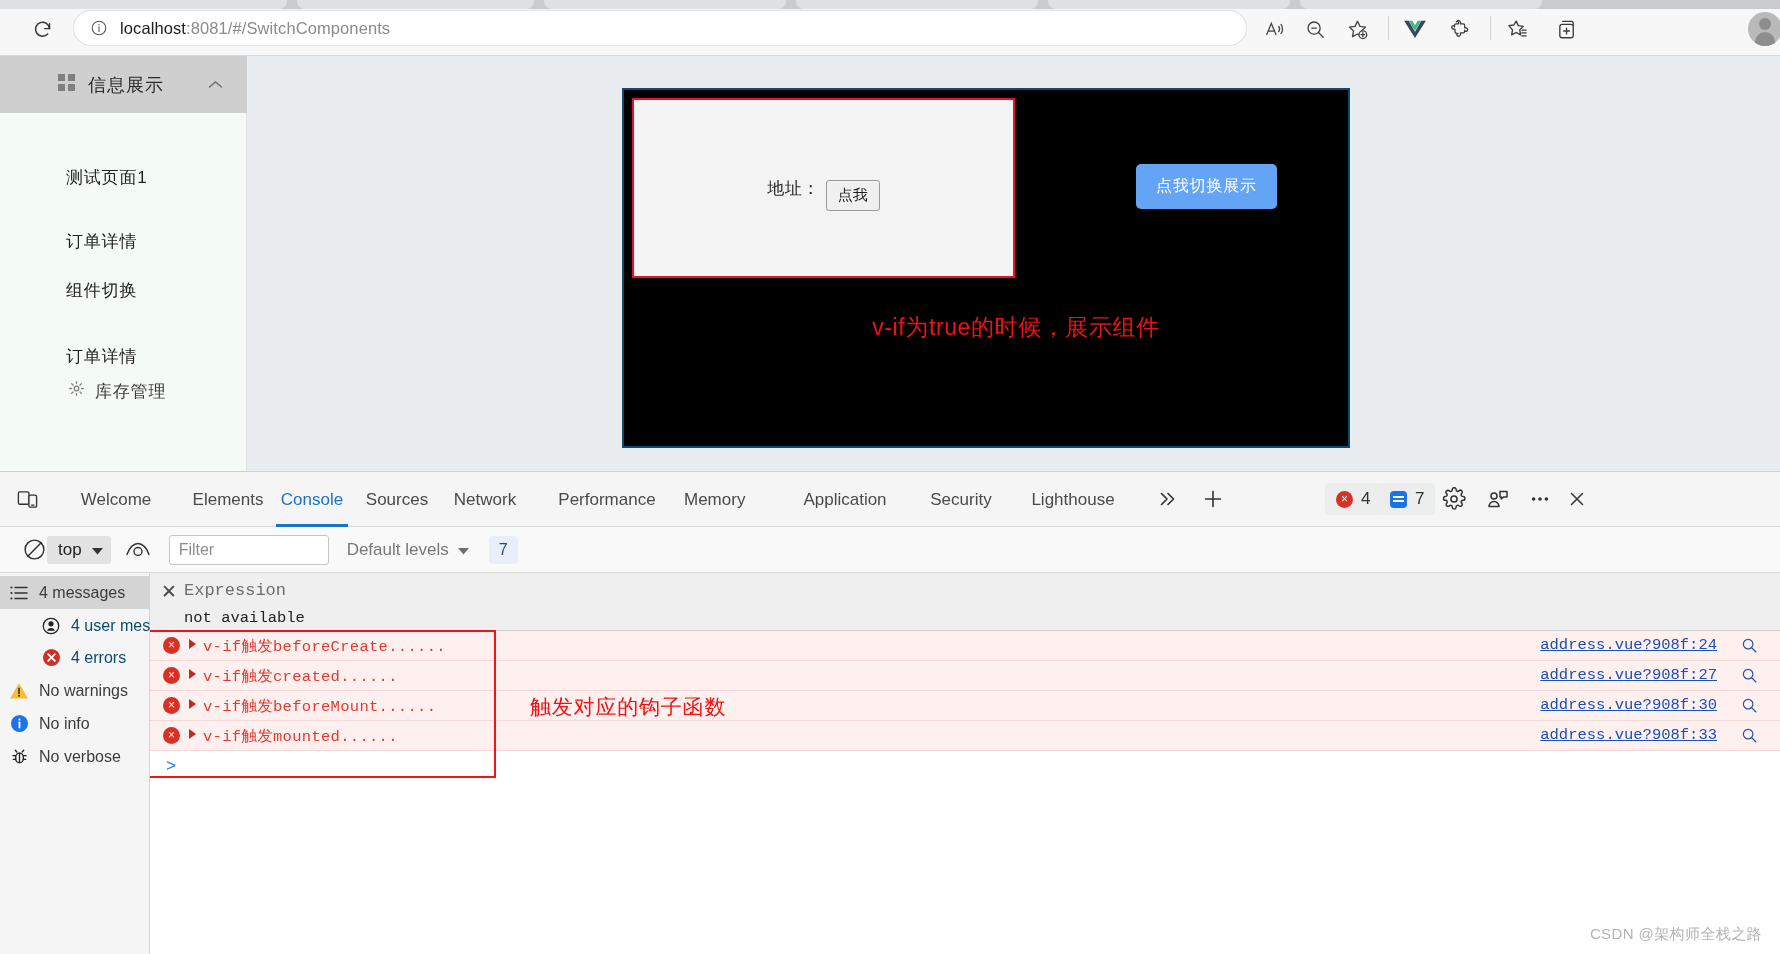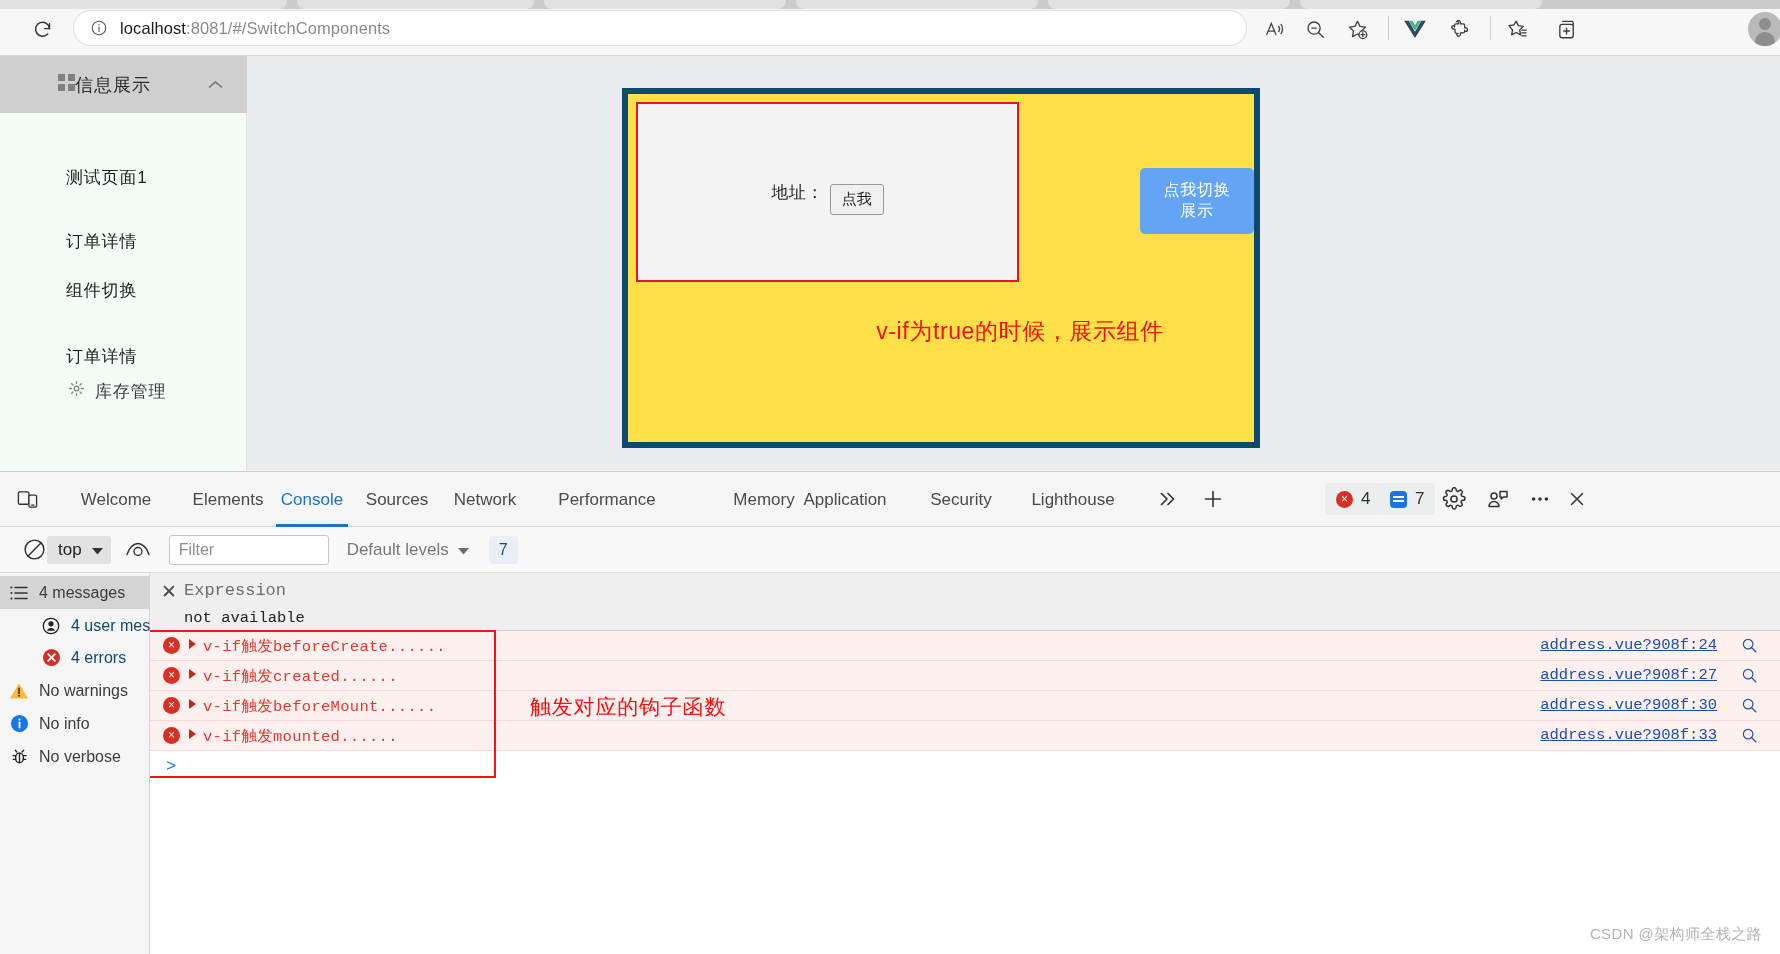--- a/index.html
+++ b/index.html
@@ -73,36 +73,36 @@
     background:#f4fbf6;
     border-right:1px solid #e4e4e4;
   }
   .sb-header {
     position:absolute; left:0; top:0; width:247px; height:57px;
     background:#cfcfcf;
     display:flex; align-items:center; cursor:pointer;
   }
   .sb-header .grid-ic { margin-left:58px; }
   .sb-header .sb-title {
-    font-size:18px; color:#2b2b2b; letter-spacing:1px;
+    margin-left:13px; font-size:18px; color:#2b2b2b; letter-spacing:1px;
   }
   .sb-header .chev { position:absolute; right:24px; top:20px; }
   .sb-item {
     position:absolute; left:0; width:247px; height:56px;
     display:flex; align-items:center; cursor:pointer;
     font-size:17px; color:#222;
   }
   .sb-item .lbl { margin-left:66px; letter-spacing:.8px; }
   .sb-item.with-icon .gear-ic { margin-left:68px; }
   .sb-item.with-icon .lbl { margin-left:10px; color:#3a3a3a; }
 
   
   .demo-outer {
-    position:absolute; left:622px; top:32px; width:638px; height:360px;
-    border:6px solid #0c4a6e; background:#fde047;
+    position:absolute; left:622px; top:32px; width:728px; height:360px;
+    border:2px solid #0c4a6e; background:#000000;
   }
   .demo-inner {
     position:absolute; left:8px; top:8px; width:383px; height:180px;
     border:2px solid #e8102a; background:#f3f3f3;
     display:flex; align-items:center; justify-content:center;
   }
   .addr-row { display:flex; align-items:center; }
   .addr-label { font-size:17px; color:#1f1f1f; letter-spacing:.5px; }
   .btn-dianwo {
     margin-left:6px;
@@ -425,21 +425,21 @@
       </div>
     <div class="dt-tab" style="left:357px;width:80px;justify-content:center;">
       <span>Sources</span>
       </div>
     <div class="dt-tab" style="left:444px;width:82px;justify-content:center;">
       <span>Network</span>
       </div>
     <div class="dt-tab" style="left:542px;width:130px;justify-content:center;">
       <span>Performance</span>
       </div>
-    <div class="dt-tab" style="left:720px;width:88px;justify-content:center;">
+    <div class="dt-tab" style="left:684px;width:88px;">
       <span>Memory</span>
       </div>
     <div class="dt-tab" style="left:786px;width:118px;justify-content:center;">
       <span>Application</span>
       </div>
     <div class="dt-tab" style="left:918px;width:86px;justify-content:center;">
       <span>Security</span>
       </div>
     <div class="dt-tab" style="left:1016px;width:114px;justify-content:center;align-items:center;">
       <span>Lighthouse</span>

